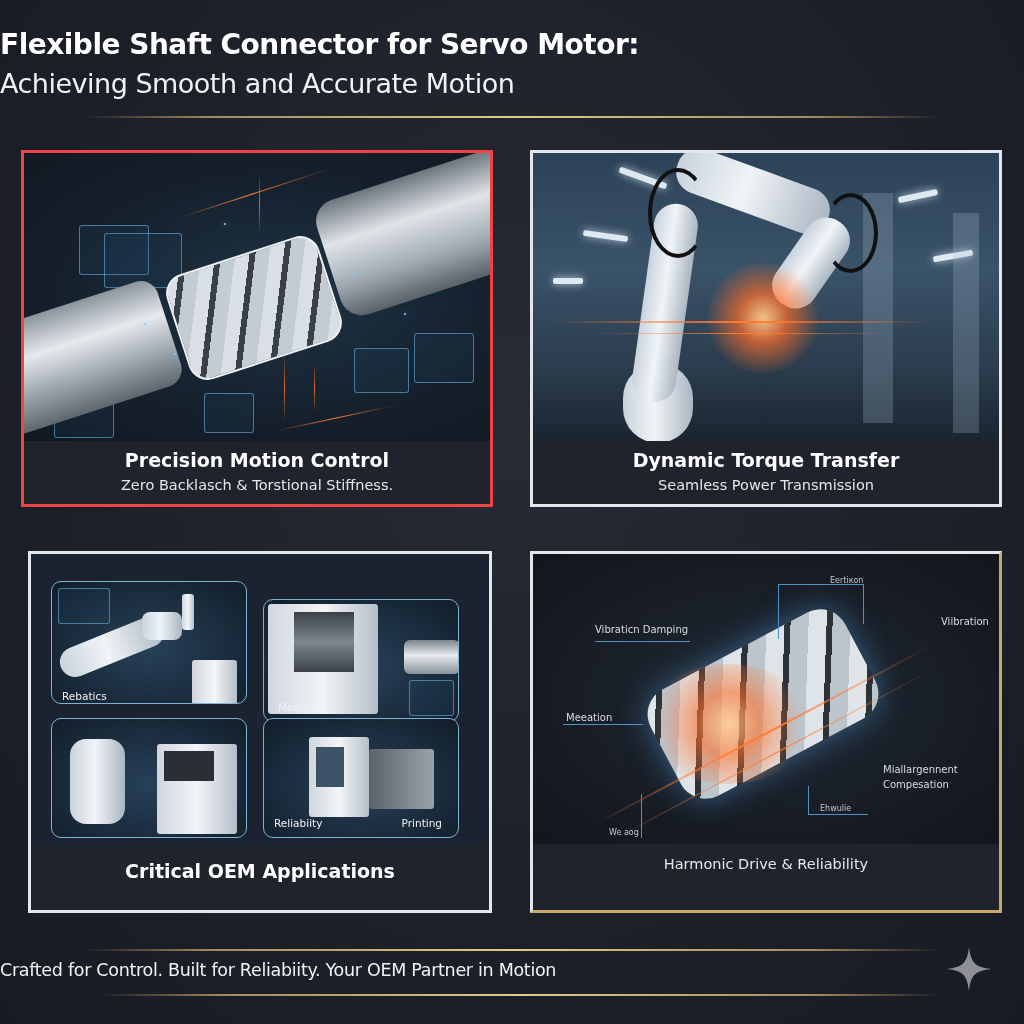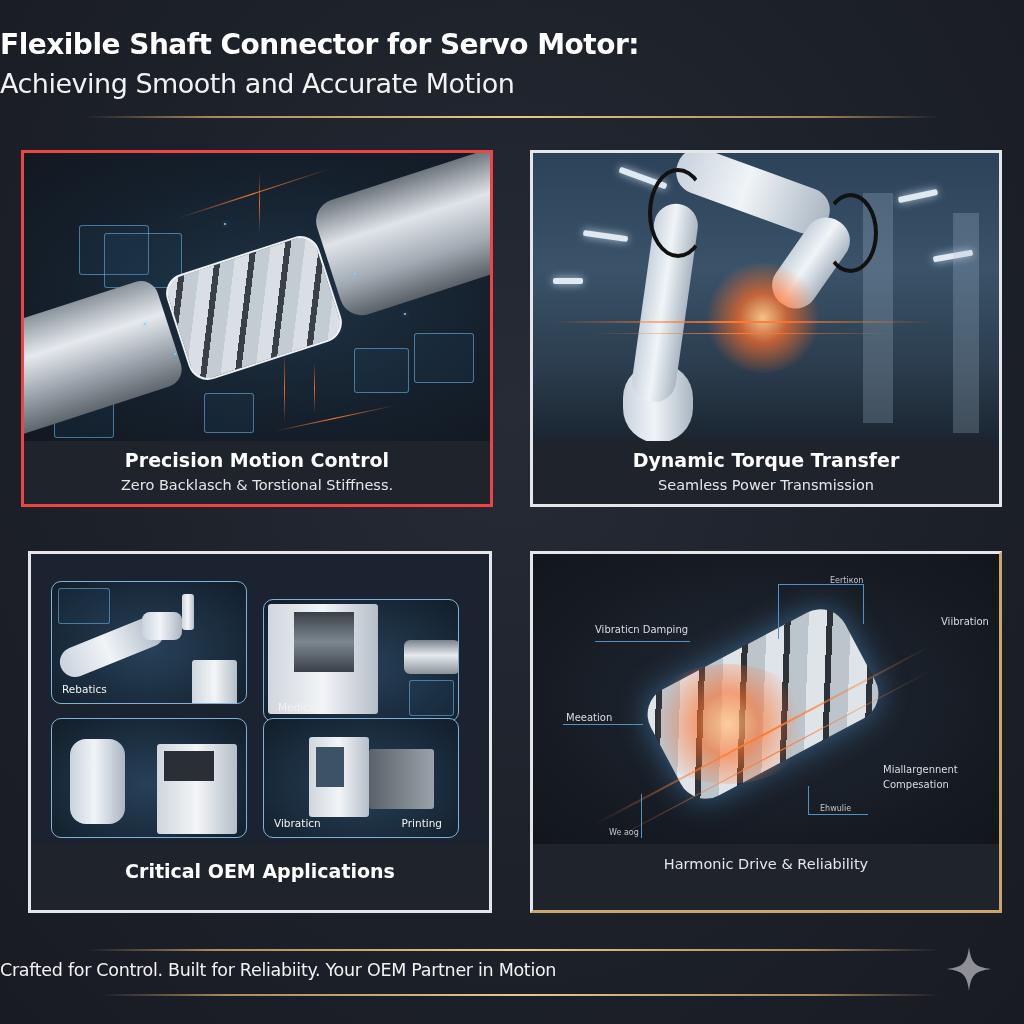--- a/index.html
+++ b/index.html
@@ -134,42 +134,42 @@
 
 <div class="panel silver" style="left:28px; top:551px; width:464px; height:362px;">
   <div class="tiles" style="height:290px; background:#1c2330;">
 
     <div class="tile" style="left:20px; top:27px; width:196px; height:123px;">
       <div class="holo" style="left:6px; top:6px; width:52px; height:36px;"></div>
       <div class="robot-seg" style="left:5px; top:50px; width:110px; height:30px; transform:rotate(-22deg);"></div>
       <div class="robot-seg" style="left:90px; top:30px; width:40px; height:28px; border-radius:8px;"></div>
       <div class="machine" style="left:130px; top:12px; width:12px; height:36px;"></div>
       <div class="machine" style="left:140px; top:78px; width:45px; height:45px;"></div>
-      <span class="tile-label" style="left:10px; bottom:8px;">Rebatics</span>
+      <span class="tile-label" style="left:10px; bottom:1px;">Rebatics</span>
     </div>
 
     <div class="tile" style="left:232px; top:27px; width:196px; height:123px;margin-top:18px;">
       <div class="machine" style="left:4px; top:4px; width:110px; height:110px;"></div>
       <div class="machine-dark" style="left:30px; top:12px; width:60px; height:60px; background:linear-gradient(180deg,#3a4048,#7d8790,#3a4048);"></div>
       <div class="shaft" style="left:140px; top:40px; width:56px; height:34px; background:linear-gradient(180deg,#7a828a,#e6eaee 45%,#8a929a); border-radius:6px;"></div>
       <div class="holo" style="left:145px; top:80px; width:45px; height:36px;"></div>
       <span class="tile-label" style="left:14px; bottom:8px;">Medical</span>
     </div>
 
     <div class="tile" style="left:20px; top:164px; width:196px; height:120px;">
       <div class="robot-seg" style="left:18px; top:20px; width:55px; height:85px; border-radius:16px;"></div>
       <div class="machine" style="left:105px; top:25px; width:80px; height:90px;"></div>
       <div class="machine-dark" style="left:112px; top:32px; width:50px; height:30px;"></div>
     </div>
 
     <div class="tile" style="left:232px; top:164px; width:196px; height:120px;">
       <div class="machine" style="left:45px; top:18px; width:60px; height:80px;"></div>
       <div class="machine-dark" style="left:52px; top:28px; width:28px; height:40px; background:#3d5266;"></div>
       <div class="machine" style="left:105px; top:30px; width:65px; height:60px; background:linear-gradient(90deg,#5b6168,#9aa3ab);"></div>
-      <span class="tile-label" style="left:10px; bottom:8px;">Vibraticn</span>
+      <span class="tile-label" style="left:10px; bottom:8px;">Reliabiity</span>
       <span class="tile-label" style="right:16px; bottom:8px;">Printing</span>
     </div>
   </div>
   <div class="panel-caption" style="height:66px; padding-top:16px;">
     <div class="cap-title">Critical OEM Applications</div>
   </div>
 </div>
 
 <div class="panel mixed" style="left:530px; top:551px; width:472px; height:362px;">
   <div class="panel-art art4" style="height:290px;">

